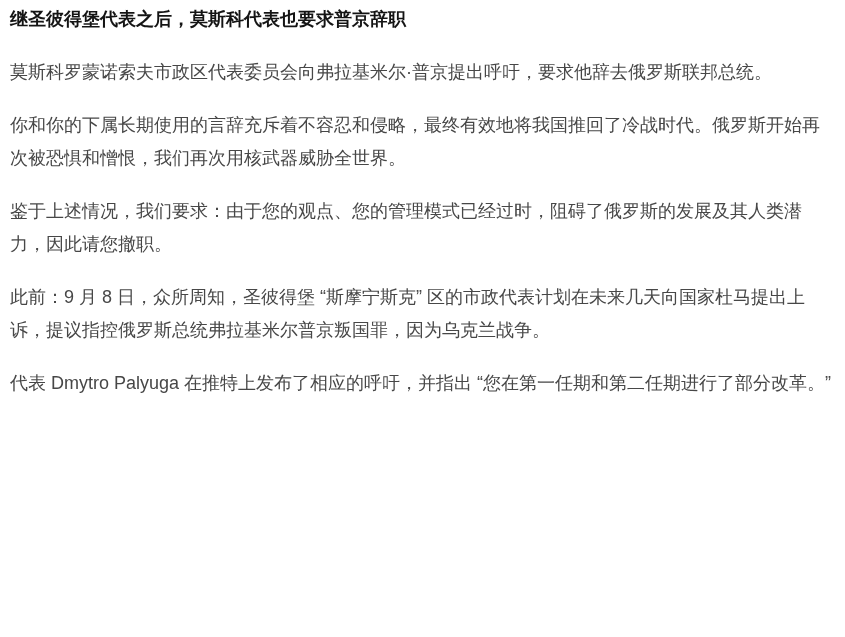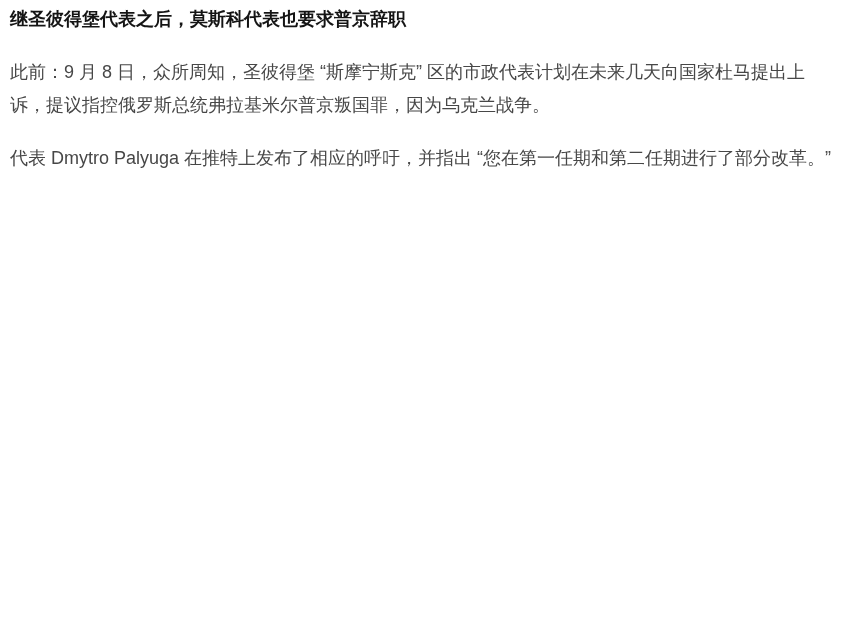--- a/index.html
+++ b/index.html
@@ -35,22 +35,25 @@
       letter-spacing: 0;
       word-break: break-word;
     }
   </style>
 </head>
 <body>
 
 <main class="page">
   <h1 class="article-title">继圣彼得堡代表之后，莫斯科代表也要求普京辞职</h1>
 
+  <p class="article-paragraph">莫斯科罗蒙诺索夫市政区代表委员会向弗拉基米尔·普京提出呼吁，要求他辞去俄罗斯联邦总统。</p>
 
 
 
 
+  <p class="article-paragraph">你和你的下属长期使用的言辞充斥着不容忍和侵略，最终有效地将我国推回了冷战时代。俄罗斯开始再次被恐惧和憎恨，我们再次用核武器威胁全世界。</p>
 
+  <p class="article-paragraph">鉴于上述情况，我们要求：由于您的观点、您的管理模式已经过时，阻碍了俄罗斯的发展及其人类潜力，因此请您撤职。</p>
 
   <p class="article-paragraph">此前：9 月 8 日，众所周知，圣彼得堡 “斯摩宁斯克” 区的市政代表计划在未来几天向国家杜马提出上诉，提议指控俄罗斯总统弗拉基米尔普京叛国罪，因为乌克兰战争。</p>
 
   <p class="article-paragraph">代表 Dmytro Palyuga 在推特上发布了相应的呼吁，并指出 “您在第一任期和第二任期进行了部分改革。”</p>
 </main>
 
 </body></html>

